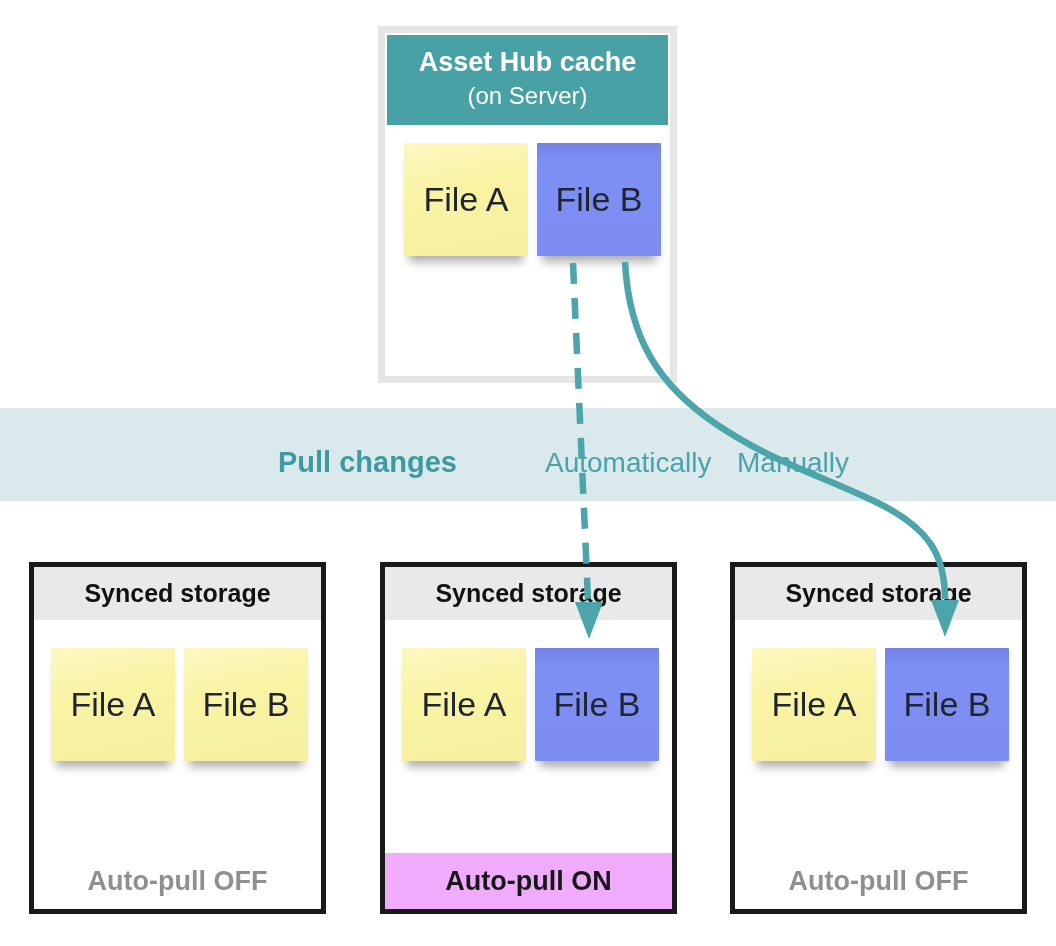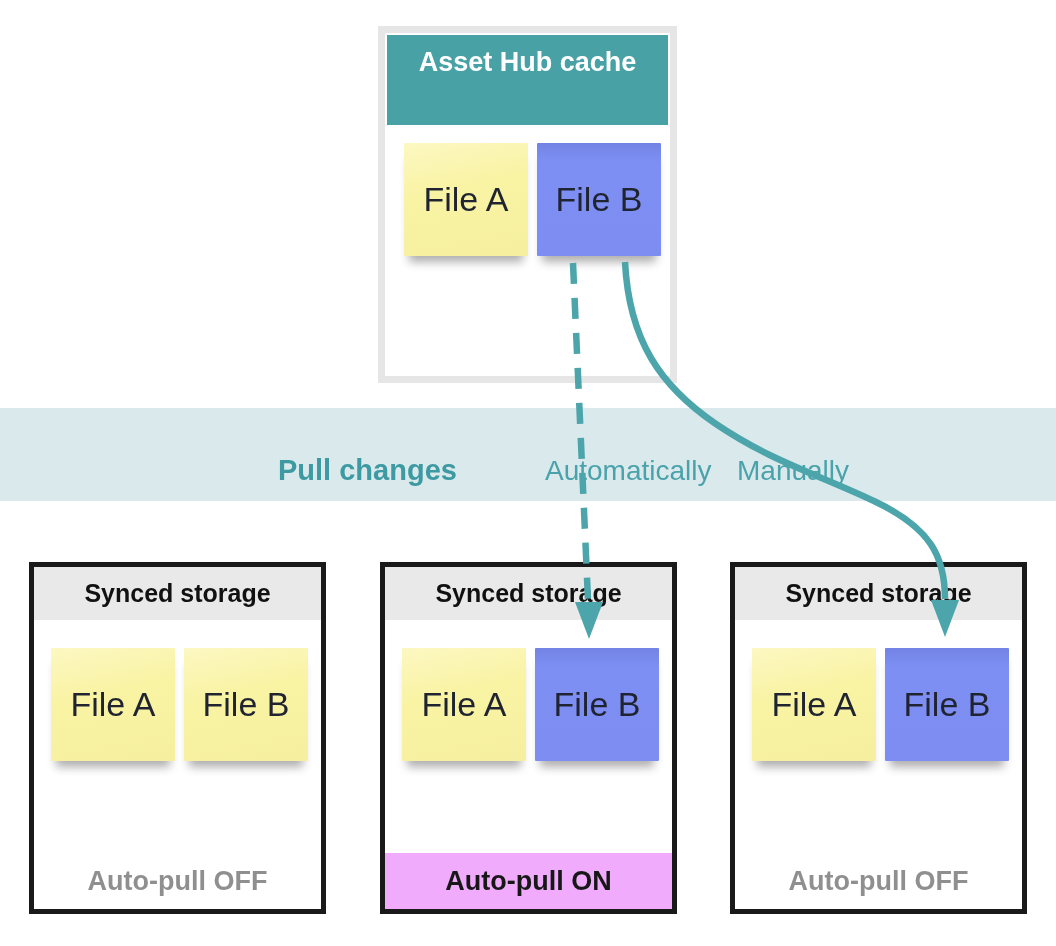--- a/index.html
+++ b/index.html
@@ -3,21 +3,21 @@
 <meta charset="utf-8">
 <style>
   html,body { margin:0; padding:0; background:#ffffff; }
   .canvas {
     position:relative; width:1056px; height:946px; background:#ffffff;
     font-family:"Liberation Sans", sans-serif; overflow:hidden;
   }
 
   
   .band { position:absolute; left:0; top:408px; width:1056px; height:93px; background:#d9e9ec; }
-  .band span { position:absolute; top:16px; height:100%; display:flex; align-items:center; white-space:nowrap; }
+  .band span { position:absolute; top:8px; height:100%; display:flex; align-items:center; white-space:nowrap; }
   .band-title  { left:278px; font-size:29px; font-weight:bold; color:#3d9aa2; }
   .band-auto   { left:497px; font-size:28px; color:#4aa3ab;margin-left:48px; }
   .band-manual { left:737px; font-size:28px; color:#4aa3ab; }
 
   
   .server-box {
     position:absolute; left:378px; top:26px; width:299px; height:357px;
     border:7px solid #e6e6e6; background:#ffffff; box-sizing:border-box;
   }
   .server-header {
@@ -75,20 +75,21 @@
 
   <div class="band">
     <span class="band-title">Pull changes</span>
     <span class="band-auto">Automatically</span>
     <span class="band-manual">Manually</span>
   </div>
 
   <div class="server-box">
     <div class="server-header">
       <div class="server-title">Asset Hub cache</div>
+      <div class="server-subtitle">(on Server)</div>
     </div>
     <div class="note sv-a note-yellow">File A</div>
     <div class="note sv-b note-blue">File B</div>
   </div>
 
   <div class="sbox sbox-1">
     <div class="sheader">
       <span>Synced storage</span>
     </div>
     <div class="note pos-a note-yellow">File A</div>

